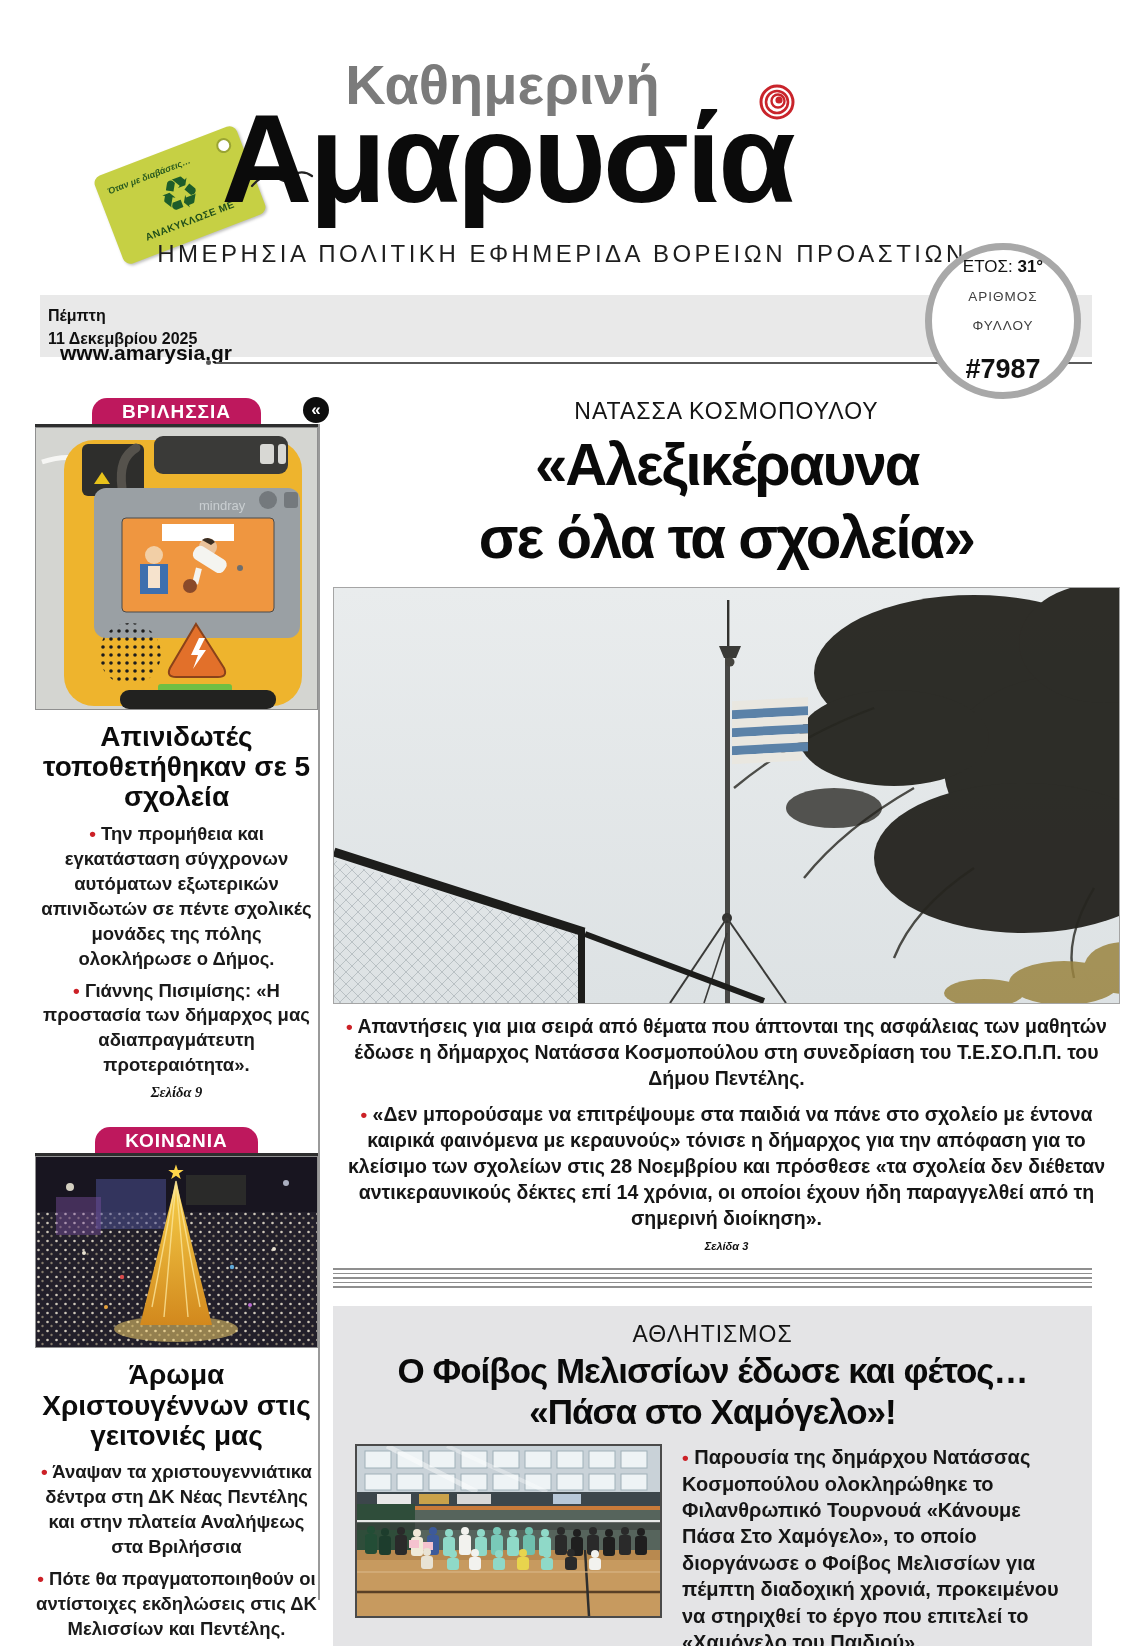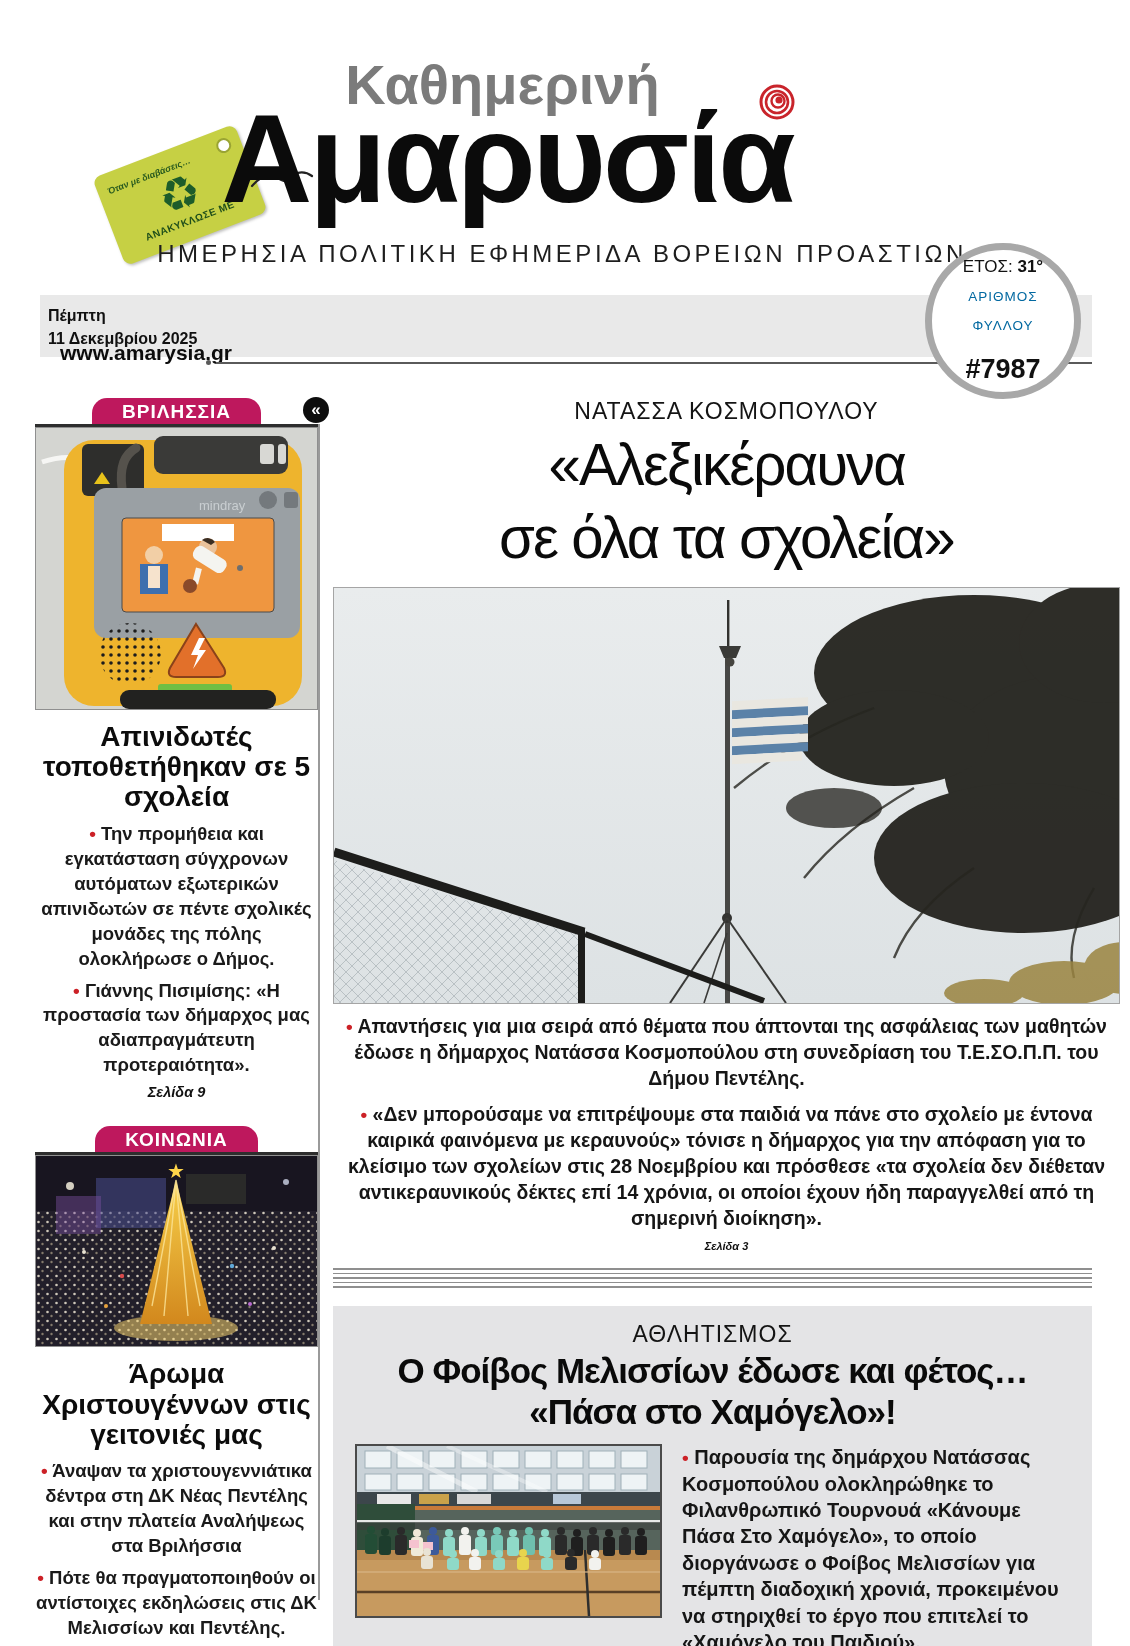--- a/index.html
+++ b/index.html
@@ -29,49 +29,49 @@
   
   .band{position:absolute;left:40px;top:295px;width:1052px;height:62px;background:#e9e9e9;}
   .band-date{position:absolute;left:8px;top:9px;font-size:16px;font-weight:bold;line-height:1.45;color:#111;}
   .band-areas{position:absolute;left:0;right:0;top:13px;text-align:center;font-size:27px;font-weight:bold;color:#101010;}
 
   .issue-circle{position:absolute;left:925px;top:243px;width:156px;height:156px;border-radius:50%;
                 background:#fff;border:7px solid #a8a8a8;box-sizing:border-box;z-index:5;
                 display:flex;flex-direction:column;align-items:center;justify-content:center;gap:12px;}
   .issue-year{font-size:17px;color:#111;}
   .issue-year b{font-weight:bold;}
-  .issue-lbl{font-size:13.5px;letter-spacing:1px;color:#0369a1;line-height:1.25;text-align:center;}
+  .issue-lbl{font-size:13.5px;letter-spacing:1px;color:#404040;line-height:1.25;text-align:center;}
   .issue-num{font-size:27px;font-weight:bold;color:#111;margin-top:8px;}
 
   .site{position:absolute;left:60px;top:341px;font-size:21px;font-weight:bold;color:#0c0c0c;}
   .site-line{position:absolute;left:216px;top:362px;width:876px;height:2px;background:#5a5a5a;z-index:1;}
   .site-dot{position:absolute;left:206px;top:360px;width:5px;height:5px;border-radius:50%;background:#5a5a5a;z-index:1;}
 
   
   .leftcol{position:absolute;left:35px;top:398px;width:283px;}
   .sec-head{border-bottom:3px solid #2e2e2e;text-align:center;}
   .badge{display:inline-block;background:#be185d;color:#fff;font-weight:bold;font-size:19px;
          letter-spacing:1px;border-radius:15px 15px 0 0;padding:4px 30px 2px;line-height:20px;}
   .lphoto{display:block;width:281px;border:1px solid #8f8f8f;}
   .l-head{font-size:28px;font-weight:bold;text-align:center;line-height:1.08;margin:12px 0 8px;color:#0c0c0c;}
   .l-bullet{font-size:18.5px;font-weight:bold;text-align:center;line-height:1.35;margin:6px 0;color:#1a1a1a;}
   .dot{color:#cc2127;font-size:19px;}
-  .pref{font-size:14.5px;font-weight:bold;font-style:italic;text-align:center;margin:6px 0 0;color:#111;}
+  .pref{font-size:14.5px;font-weight:bold;font-style:italic;text-align:center;margin:6px 0 0;color:#111;font-family:Liberation Serif, serif;}
   .gap1{height:26px;}
 
   
   .vline{position:absolute;left:318px;top:424px;width:2px;height:1176px;background:#9a9a9a;}
   .chev-circle{position:absolute;left:303px;top:397px;width:26px;height:26px;border-radius:50%;
                background:#0d0d0d;color:#fff;text-align:center;line-height:25px;font-size:17px;
                font-weight:bold;z-index:3;}
 
   
   .main{position:absolute;left:333px;top:398px;width:787px;}
   .kicker{text-align:center;font-size:23px;letter-spacing:1px;color:#141414;}
-  .lead-h{ text-align:center;font-weight:normal;font-size:60px;line-height:1.21;letter-spacing:-2px;color:#0a0a0a;margin-top:4px;}
+  .lead-h{ text-align:center;font-weight:bold;font-size:60px;line-height:1.21;letter-spacing:-2px;color:#0a0a0a;margin-top:4px;}
   .lead-h .hl{display:inline-block;transform:scaleX(.97);transform-origin:center;}
   .mphoto{display:block;width:785px;border:1px solid #a5a5a5;margin-top:13px;}
   .m-bullet{font-size:19.5px;font-weight:bold;text-align:center;line-height:1.33;margin:10px auto 6px;
             max-width:770px;color:#161616;}
   .m-pref{font-size:11px;font-weight:bold;font-style:italic;text-align:center;margin-top:8px;}
   .rule-stack{width:759px;height:23px;margin-top:16px;
               background:repeating-linear-gradient(#8f8f8f 0 1.5px,#ffffff 1.5px 4.6px);}
 
   
   .sports{width:759px;margin-top:15px;background:#e4e4e6;box-sizing:border-box;padding:15px 22px 14px;}

